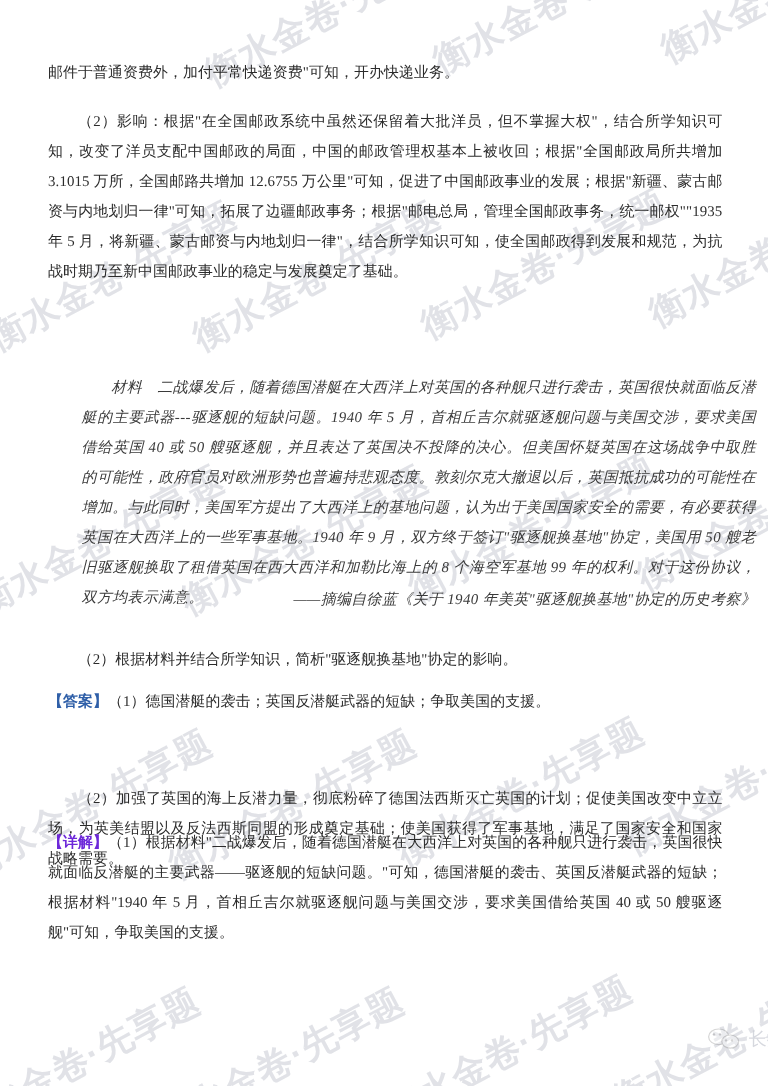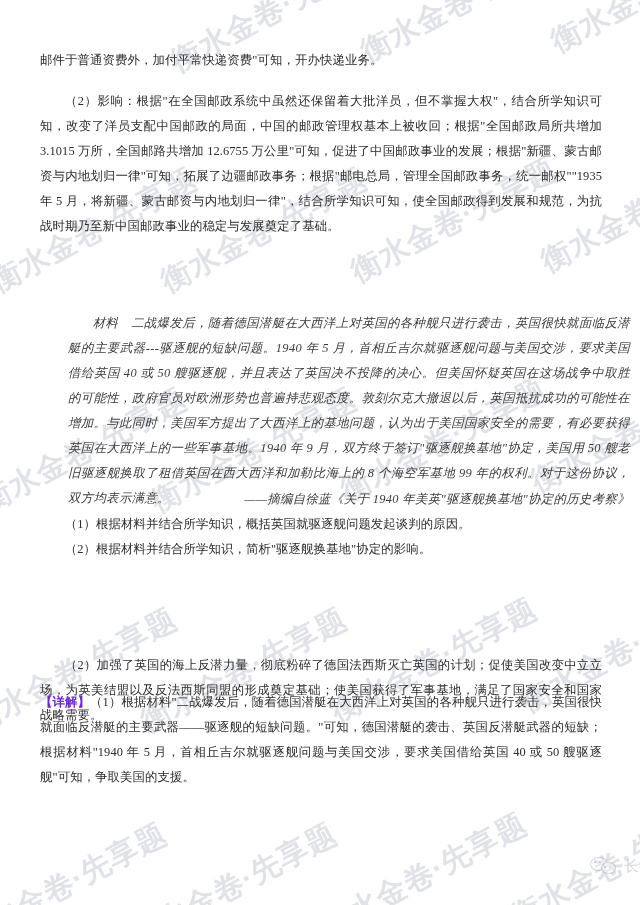--- a/index.html
+++ b/index.html
@@ -173,24 +173,26 @@
 
     <div class="para" style="top:48px;">邮件于普通资费外，加付平常快递资费"可知，开办快递业务。</div>
 
     <div class="para indent" style="top:89px;">（2）影响：根据"在全国邮政系统中虽然还保留着大批洋员，但不掌握大权"，结合所学知识可知，改变了洋员支配中国邮政的局面，中国的邮政管理权基本上被收回；根据"全国邮政局所共增加 3.1015 万所，全国邮路共增加 12.6755 万公里"可知，促进了中国邮政事业的发展；根据"新疆、蒙古邮资与内地划归一律"可知，拓展了边疆邮政事务；根据"邮电总局，管理全国邮政事务，统一邮权""1935 年 5 月，将新疆、蒙古邮资与内地划归一律"，结合所学知识可知，使全国邮政得到发展和规范，为抗战时期乃至新中国邮政事业的稳定与发展奠定了基础。</div>
 
 
     <div class="para indent kai" style="top:311px;">材料　二战爆发后，随着德国潜艇在大西洋上对英国的各种舰只进行袭击，英国很快就面临反潜艇的主要武器---驱逐舰的短缺问题。1940 年 5 月，首相丘吉尔就驱逐舰问题与美国交涉，要求美国借给英国 40 或 50 艘驱逐舰，并且表达了英国决不投降的决心。但美国怀疑英国在这场战争中取胜的可能性，政府官员对欧洲形势也普遍持悲观态度。敦刻尔克大撤退以后，英国抵抗成功的可能性在增加。与此同时，美国军方提出了大西洋上的基地问题，认为出于美国国家安全的需要，有必要获得英国在大西洋上的一些军事基地。1940 年 9 月，双方终于签订"驱逐舰换基地"协定，美国用 50 艘老旧驱逐舰换取了租借英国在西大西洋和加勒比海上的 8 个海空军基地 99 年的权利。对于这份协议，双方均表示满意。</div>
 
     <div class="para kai src" style="top:487px;">——摘编自徐蓝《关于 1940 年美英"驱逐舰换基地"协定的历史考察》</div>
 
-    <div class="para indent" style="top:512px;">（1）根据材料并结合所学知识，概括英国就驱逐舰问题发起谈判的原因。</div>
 
     <div class="para indent" style="top:537px;">（2）根据材料并结合所学知识，简析"驱逐舰换基地"协定的影响。</div>
 
+    <div class="para" style="top:572px;">
+      <span class="tag-blue">【答案】</span><span>（1）德国潜艇的袭击；英国反潜艇武器的短缺；争取美国的支援。</span>
+    </div>
 
     <div class="para indent" style="top:610px;margin-top:43px;">（2）加强了英国的海上反潜力量，彻底粉碎了德国法西斯灭亡英国的计划；促使美国改变中立立场，为英美结盟以及反法西斯同盟的形成奠定基础；使美国获得了军事基地，满足了国家安全和国家战略需要。</div>
 
 
     <div class="para" style="top:690px;">
       <span class="tag-black">【详解】</span><span>（1）根据材料"二战爆发后，随着德国潜艇在大西洋上对英国的各种舰只进行袭击，英国很快就面临反潜艇的主要武器——驱逐舰的短缺问题。"可知，德国潜艇的袭击、英国反潜艇武器的短缺；根据材料"1940 年 5 月，首相丘吉尔就驱逐舰问题与美国交涉，要求美国借给英国 40 或 50 艘驱逐舰"可知，争取美国的支援。</span>
     </div>
 
   </div>
 

